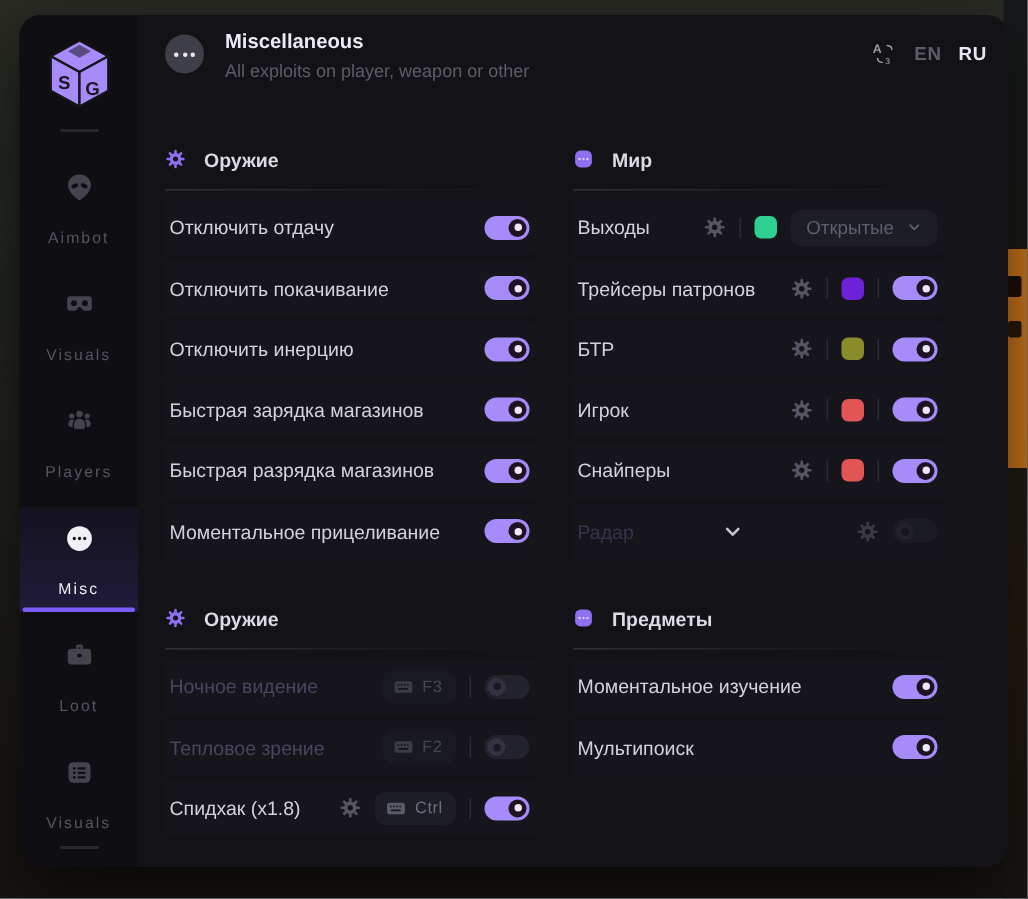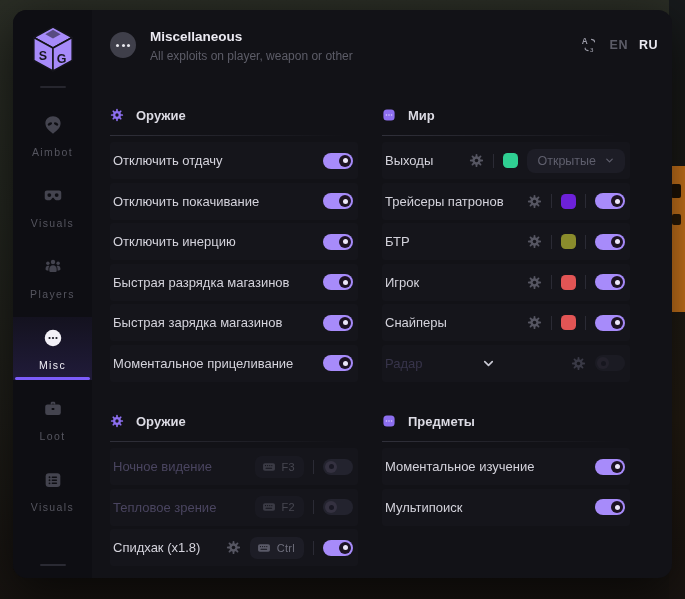--- a/index.html
+++ b/index.html
@@ -13,33 +13,33 @@
   .bg-orange .mark2{position:absolute;left:1px;top:48px;width:9px;height:11px;background:#2a1a08;border-radius:2px;}
 
   .window{position:absolute;left:13px;top:10px;width:659px;height:568px;border-radius:14px;
     background:#121217;display:flex;overflow:hidden;box-shadow:0 14px 50px rgba(0,0,0,.65);}
 
   
   .sidebar{width:79px;background:#0e0e13;display:flex;flex-direction:column;align-items:center;
     padding-top:12px;flex-shrink:0;position:relative;}
   .logo{width:46px;height:50px;margin-top:2px;}
   .sb-divider{width:26px;height:2px;border-radius:1px;background:#26262e;margin:12px 0 16px;}
-  .nav-item{width:100%;padding:10px 0 9px;display:flex;flex-direction:column;align-items:center;gap:10px;
+  .nav-item{width:100%;padding:10px 0 9px;display:flex;flex-direction:column;align-items:center;gap:17px;
     margin-bottom:8px;cursor:pointer;color:#44444f;position:relative;}
   .nav-item .nav-icon{width:22px;height:22px;}
   .nav-item .nav-label{font-size:10.5px;letter-spacing:1.4px;color:#55555f;}
   .nav-item.active{background:linear-gradient(180deg,rgba(124,92,250,.05),rgba(124,92,250,.17));color:#f2f0f7;}
   .nav-item.active .nav-label{color:#f2f0f7;}
   .nav-item.active::after{content:"";position:absolute;left:2px;right:2px;bottom:0;height:3px;
     border-radius:2px;background:#7c5cfa;}
   .sb-bottom-divider{position:absolute;bottom:12px;left:50%;transform:translateX(-50%);
     width:26px;height:2px;border-radius:1px;background:#2a2a33;}
 
   
-  .content{flex:1;padding:10px 14px 0 18px;min-width:0;margin-top:9px;}
+  .content{flex:1;padding:10px 14px 0 18px;min-width:0;}
   .hdr{display:flex;align-items:flex-start;}
   .hdr-icon{width:26px;height:26px;border-radius:50%;background:#3f3f4a;margin:3px 14px 0 0;
     display:flex;align-items:center;justify-content:center;gap:2.5px;flex-shrink:0;}
   .hdr-icon i{width:3px;height:3px;border-radius:50%;background:#e8e8ee;display:block;}
   .hdr-title{font-size:13.5px;font-weight:bold;color:#eceaf2;}
   .hdr-sub{font-size:12px;color:#5d5d68;margin-top:5px;}
   .lang{margin-left:auto;display:flex;align-items:center;gap:11px;margin-top:7px;}
   .lang-icon{width:18px;height:18px;color:#9a9aa6;}
   .lang-opt{font-size:12.5px;font-weight:bold;letter-spacing:.5px;color:#5d5d68;cursor:pointer;}
   .lang-opt.active{color:#e9e8f0;}
@@ -267,29 +267,29 @@
           </div>
           <div class="row">
             <span class="row-label">Отключить инерцию</span>
             <div class="ctrls">
                 <div class="toggle toggle-on">
                   <div class="knob"></div>
                 </div>
               </div>
           </div>
           <div class="row">
+            <span class="row-label">Быстрая зарядка магазинов</span>
+            <div class="ctrls">
+                <div class="toggle toggle-on">
+                  <div class="knob"></div>
+                </div>
+              </div>
+          </div>
+          <div class="row">
             <span class="row-label">Быстрая разрядка магазинов</span>
-            <div class="ctrls">
-                <div class="toggle toggle-on">
-                  <div class="knob"></div>
-                </div>
-              </div>
-          </div>
-          <div class="row">
-            <span class="row-label">Быстрая зарядка магазинов</span>
             <div class="ctrls">
                 <div class="toggle toggle-on">
                   <div class="knob"></div>
                 </div>
               </div>
           </div>
           <div class="row">
             <span class="row-label">Моментальное прицеливание</span>
             <div class="ctrls">
                 <div class="toggle toggle-on">

